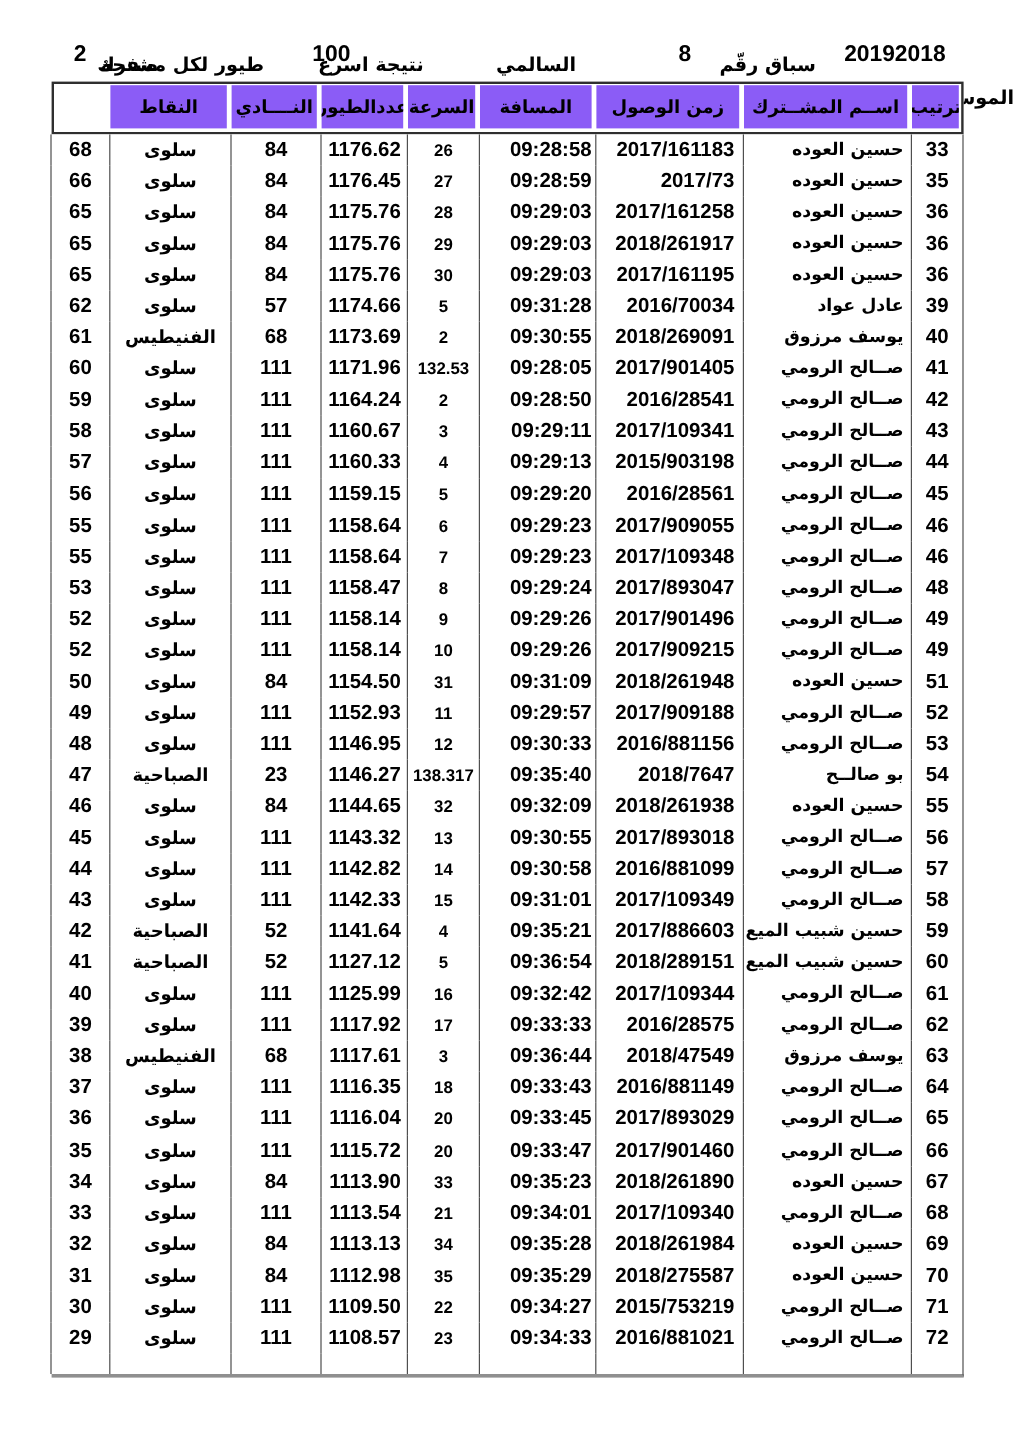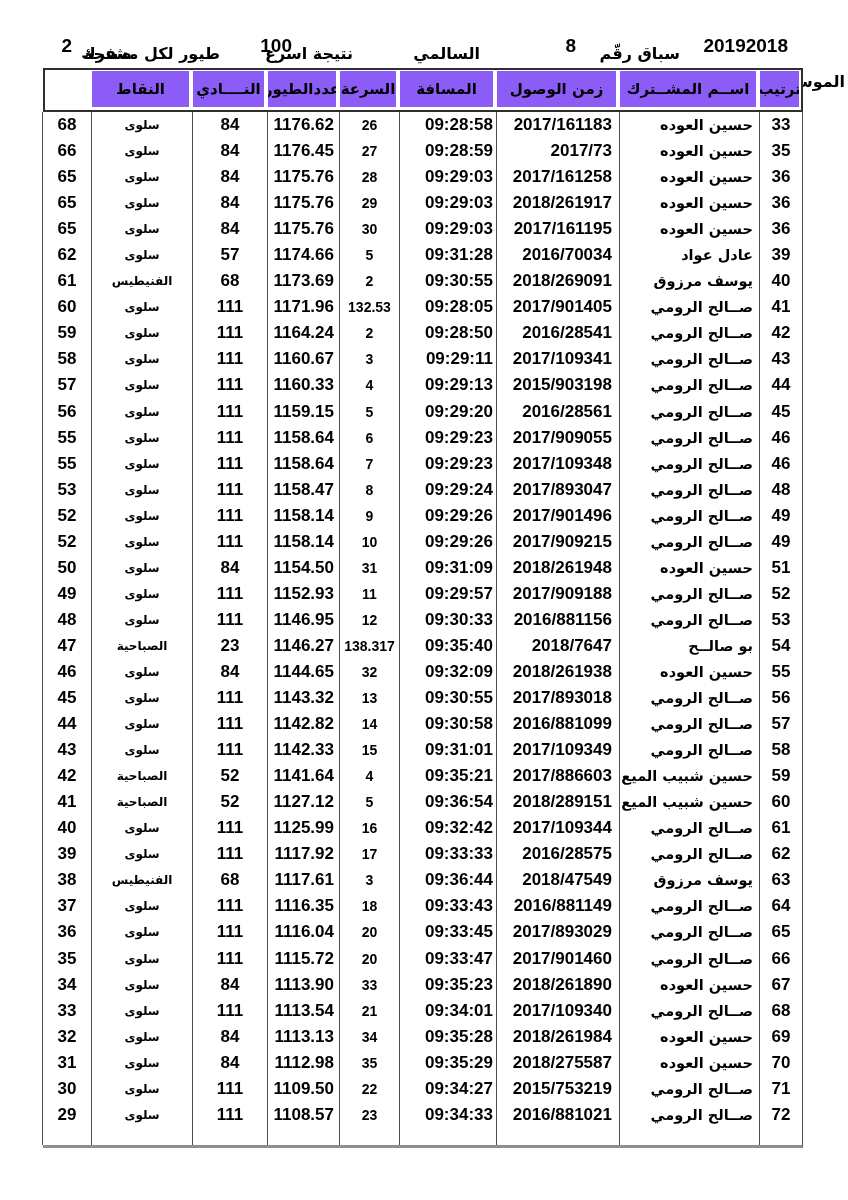--- a/index.html
+++ b/index.html
@@ -48,21 +48,21 @@
     white-space:nowrap;overflow:hidden;font-size:17px;
   }
   .num{font-family:"Liberation Sans","DejaVu Sans",sans-serif;}
   .c-rank{justify-content:center;}
   .c-name{justify-content:flex-start;padding-right:6px;font-size:14.5px;}
   .c-ring{direction:ltr;justify-content:flex-end;padding-right:7px;}
   .c-arrival{direction:ltr;justify-content:flex-end;padding-right:3px;}
   .c-distance{direction:ltr;font-size:14px;}
   .c-speed{direction:ltr;justify-content:flex-end;padding-right:5px;}
   .c-birds{justify-content:center;}
-  .c-club{font-size:12px;}
+  .c-club{font-size:15px;}
   .c-points{justify-content:center;}
 </style>
 </head>
 <body>
 
 <div>
   <span class="hdr-item p-season-label">الموسم</span>
   <span class="hdr-item hdr-num p-season-value">20192018</span>
   <span class="hdr-item p-race-label">سباق رقّم</span>
   <span class="hdr-item hdr-num p-race-number">8</span>

